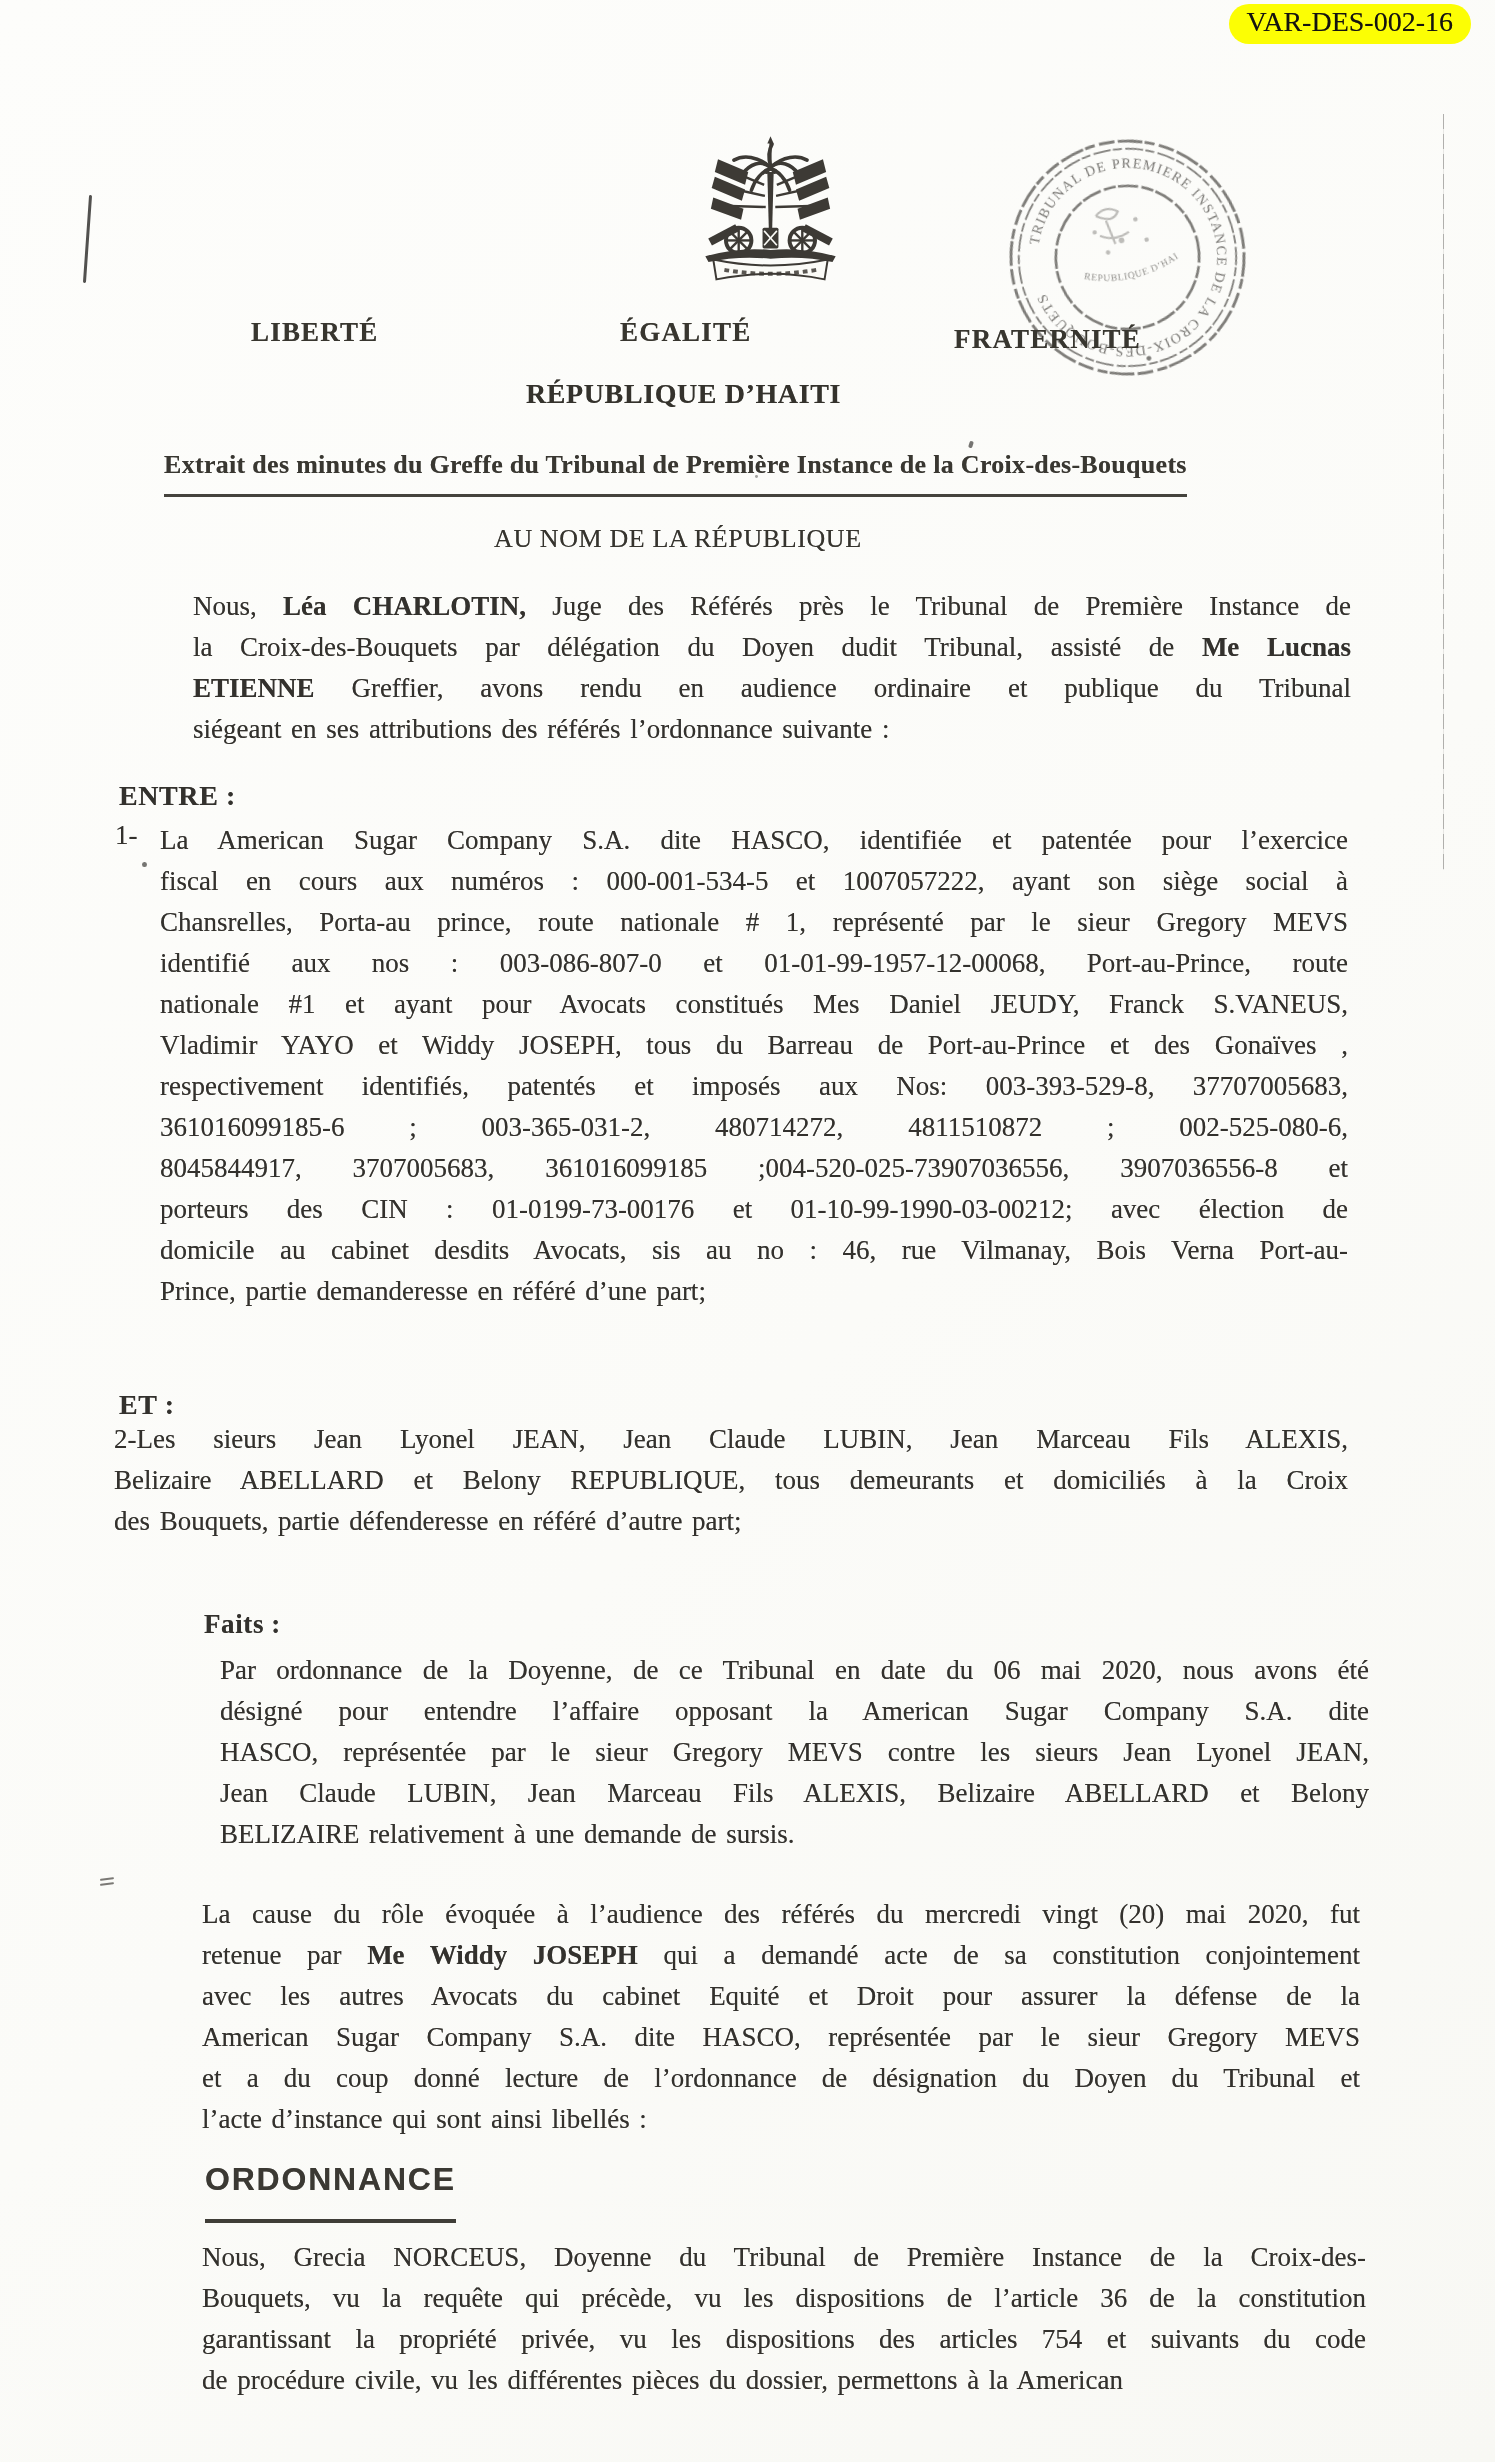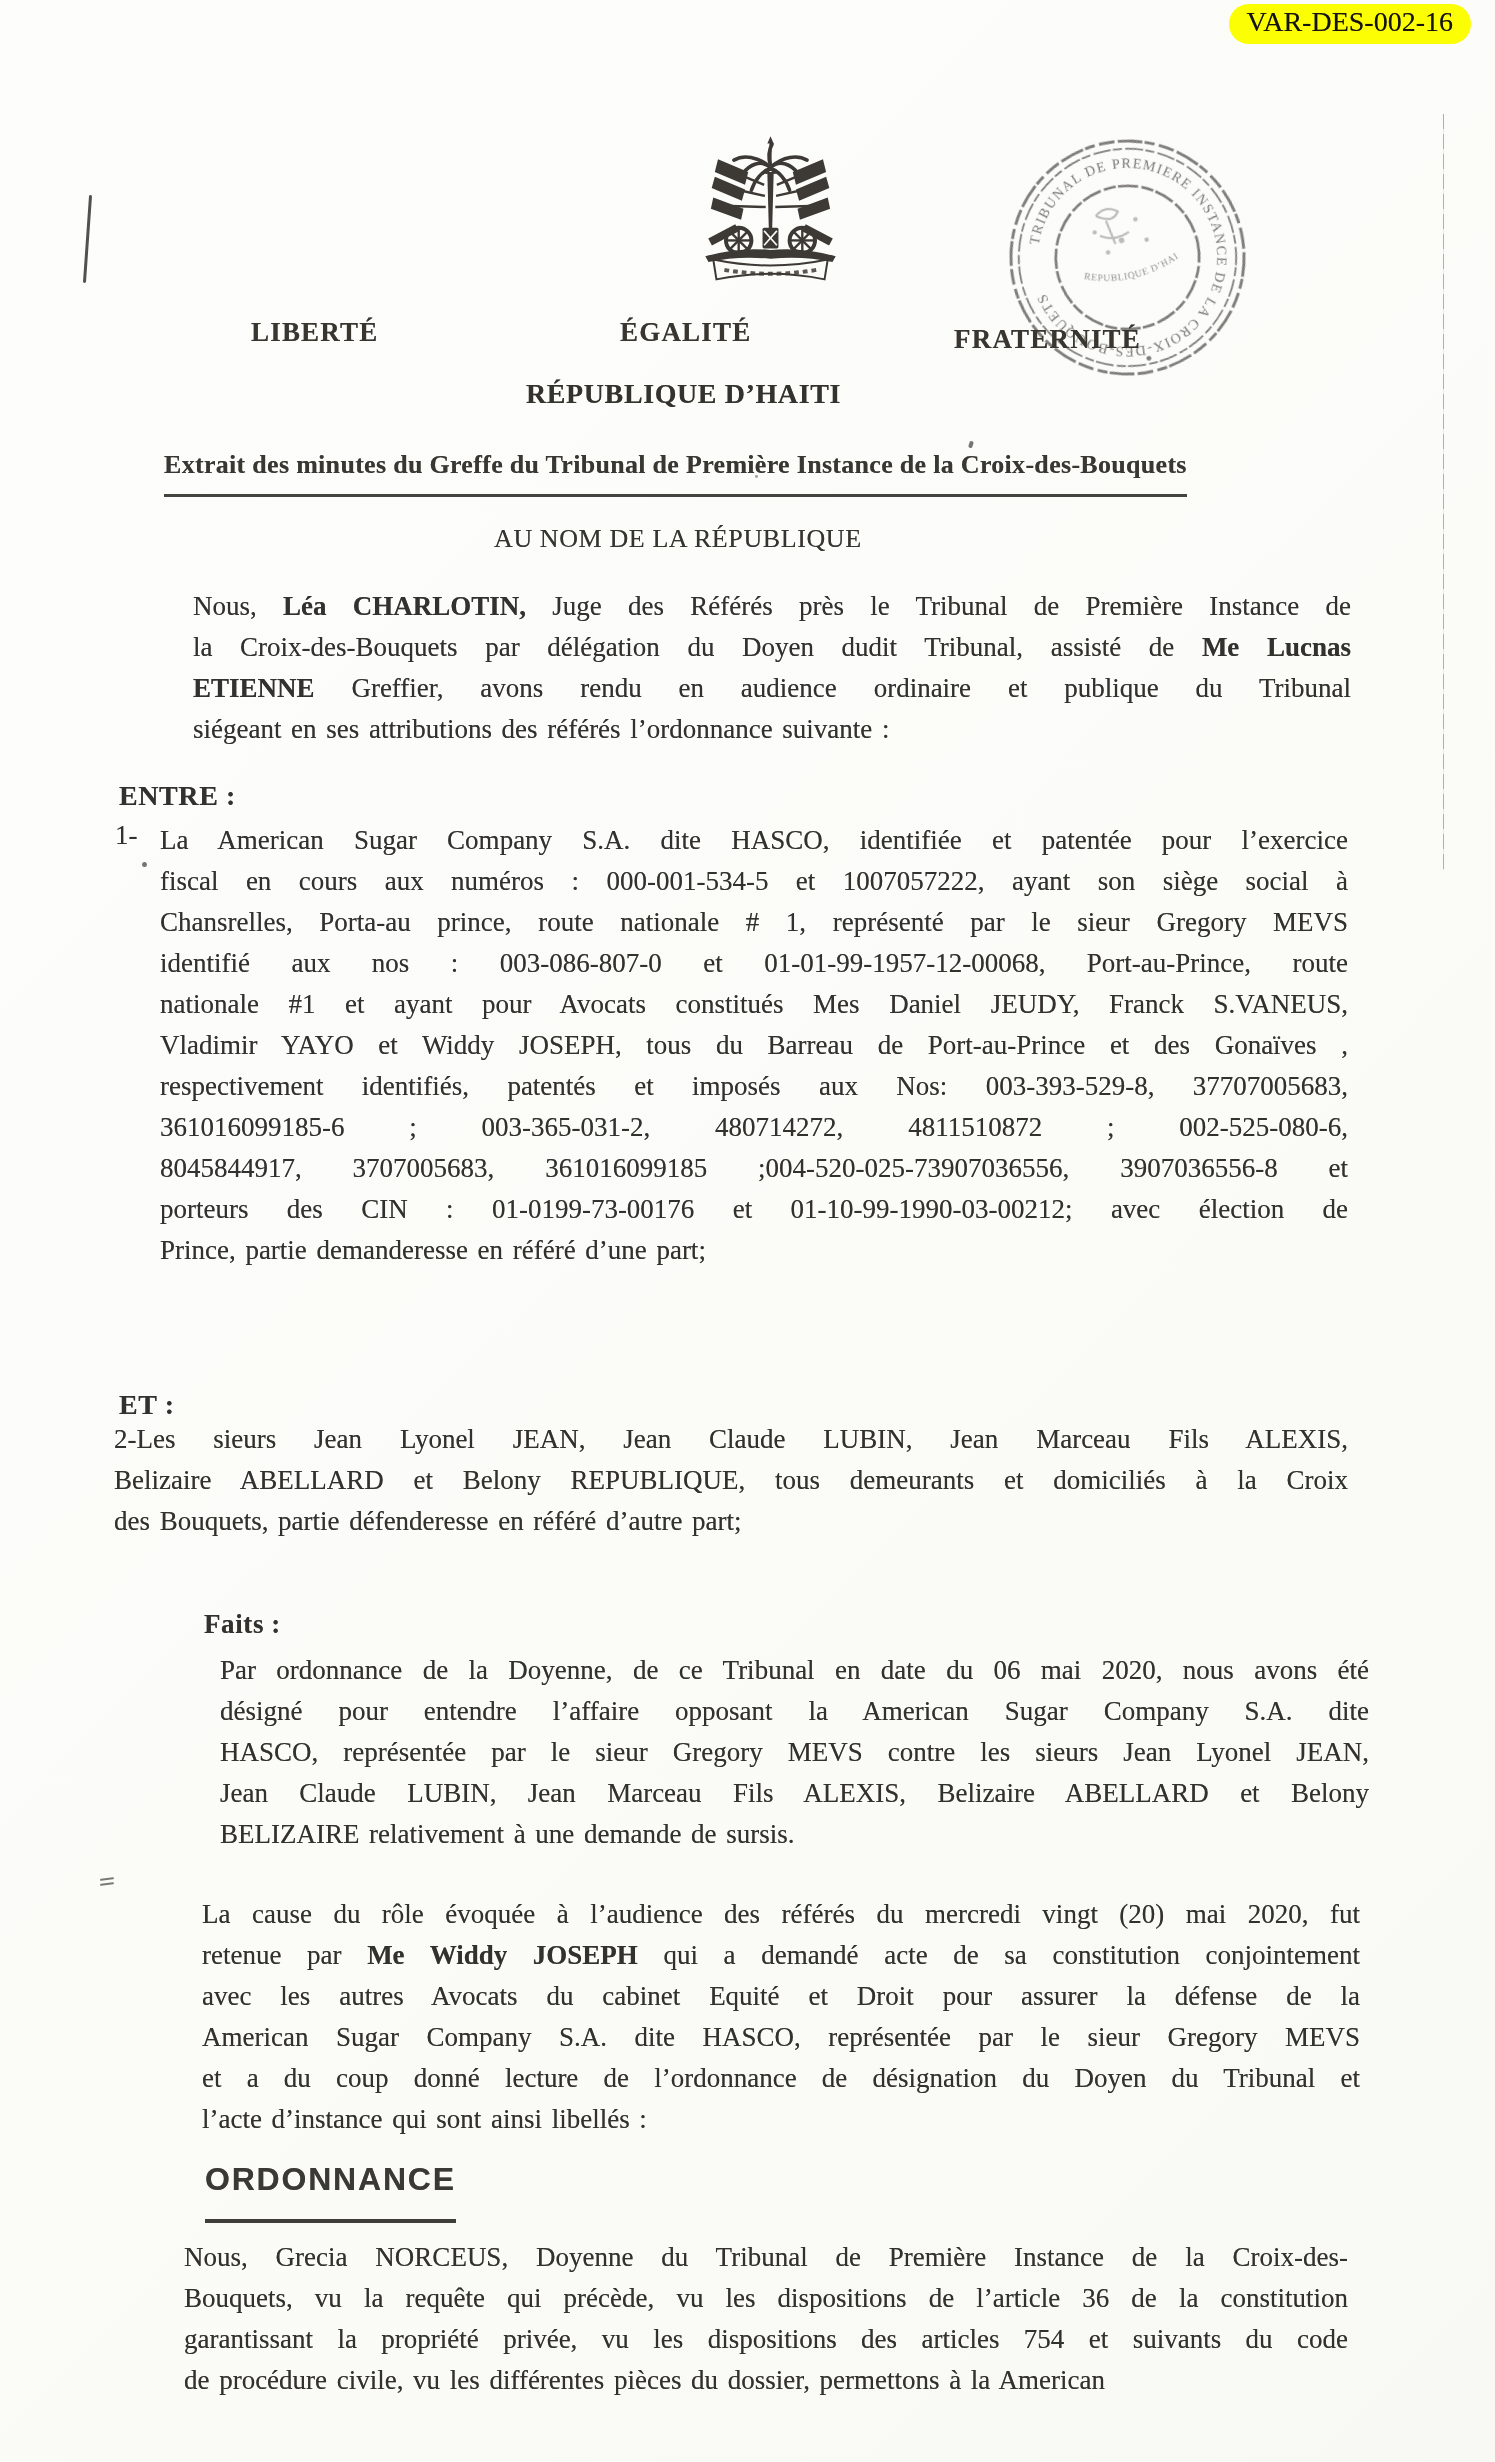--- a/index.html
+++ b/index.html
@@ -190,20 +190,21 @@
       <div class="line"><span>La American Sugar Company S.A. dite HASCO, identifiée et patentée pour l’exercice</span></div>
       <div class="line"><span>fiscal en cours aux numéros : 000-001-534-5 et 1007057222, ayant son siège social à</span></div>
       <div class="line"><span>Chansrelles, Porta-au prince, route nationale # 1, représenté par le sieur Gregory MEVS</span></div>
       <div class="line"><span>identifié aux nos : 003-086-807-0 et 01-01-99-1957-12-00068, Port-au-Prince, route</span></div>
       <div class="line"><span>nationale #1 et ayant pour Avocats constitués Mes Daniel JEUDY, Franck S.VANEUS,</span></div>
       <div class="line"><span>Vladimir YAYO et Widdy JOSEPH, tous du Barreau de Port-au-Prince et des Gonaïves ,</span></div>
       <div class="line"><span>respectivement identifiés, patentés et imposés aux Nos: 003-393-529-8, 37707005683,</span></div>
       <div class="line"><span>361016099185-6 ; 003-365-031-2, 480714272, 4811510872 ; 002-525-080-6,</span></div>
       <div class="line"><span>8045844917, 3707005683, 361016099185 ;004-520-025-73907036556, 3907036556-8 et</span></div>
       <div class="line"><span>porteurs des CIN : 01-0199-73-00176 et 01-10-99-1990-03-00212; avec élection de</span></div>
+      <div class="line"><span>domicile au cabinet desdits Avocats, sis au no : 46, rue Vilmanay, Bois Verna Port-au-</span></div>
       <div class="line last"><span>Prince, partie demanderesse en référé d’une part;</span></div>
     </div>
 
   <div class="label inktext" style="left:119px;top:1341px;margin-top:48px;">ET :</div>
 
   <div class="para inktext" style="left:114px;top:1419px;width:1234px;">
       <div class="line"><span>2-Les sieurs Jean Lyonel JEAN, Jean Claude LUBIN, Jean Marceau Fils ALEXIS,</span></div>
       <div class="line"><span>Belizaire ABELLARD et Belony REPUBLIQUE, tous demeurants et domiciliés à la Croix</span></div>
       <div class="line last"><span>des Bouquets, partie défenderesse en référé d’autre part;</span></div>
     </div>
@@ -220,21 +221,21 @@
   <div class="para inktext" style="left:202px;top:1894px;width:1158px;">
       <div class="line"><span>La cause du rôle évoquée à l’audience des référés du mercredi vingt (20) mai 2020, fut</span></div>
       <div class="line"><span>retenue par </span><span class="b">Me Widdy JOSEPH</span><span> qui a demandé acte de sa constitution conjointement</span></div>
       <div class="line"><span>avec les autres Avocats du cabinet Equité et Droit pour assurer la défense de la</span></div>
       <div class="line"><span>American Sugar Company S.A. dite HASCO, représentée par le sieur Gregory MEVS</span></div>
       <div class="line"><span>et a du coup donné lecture de l’ordonnance de désignation du Doyen du Tribunal et</span></div>
       <div class="line last"><span>l’acte d’instance qui sont ainsi libellés :</span></div>
     </div>
 
   <div class="ord-head inktext">ORDONNANCE</div>
-  <div class="para inktext" style="left:184px;top:2237px;width:1164px;">
+  <div class="para inktext" style="left:202px;top:2237px;width:1164px;">
       <div class="line"><span>Nous, Grecia NORCEUS, Doyenne du Tribunal de Première Instance de la Croix-des-</span></div>
       <div class="line"><span>Bouquets, vu la requête qui précède, vu les dispositions de l’article 36 de la constitution</span></div>
       <div class="line"><span>garantissant la propriété privée, vu les dispositions des articles 754 et suivants du code</span></div>
       <div class="line last"><span>de procédure civile, vu les différentes pièces du dossier, permettons à la American</span></div>
     </div>
 
   <div class="ink-mark"></div>
   <div class="scan-line"></div>
   <div class="speck sp1"></div>
   <div class="speck sp2"></div>

